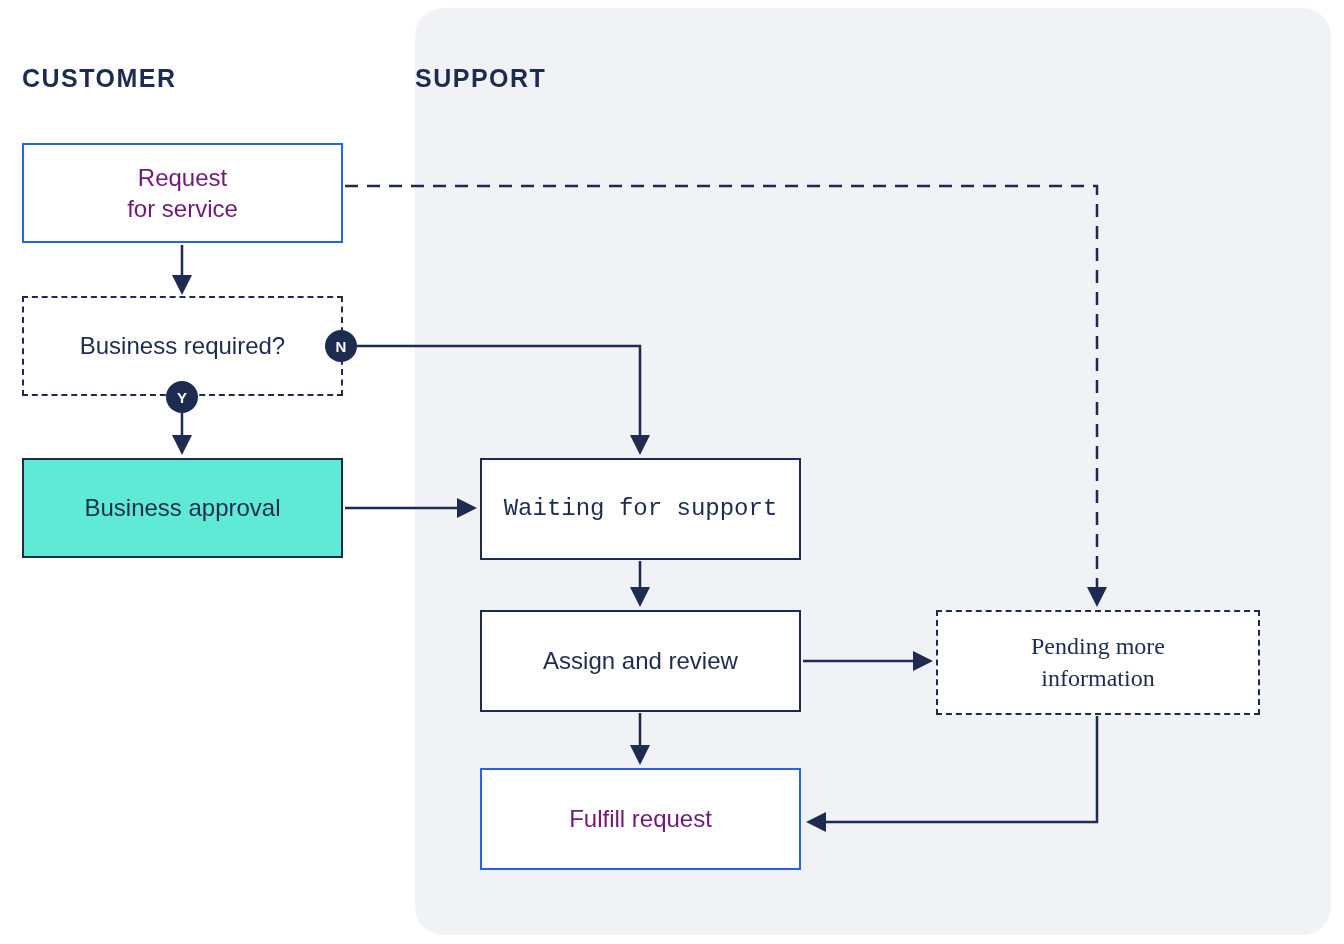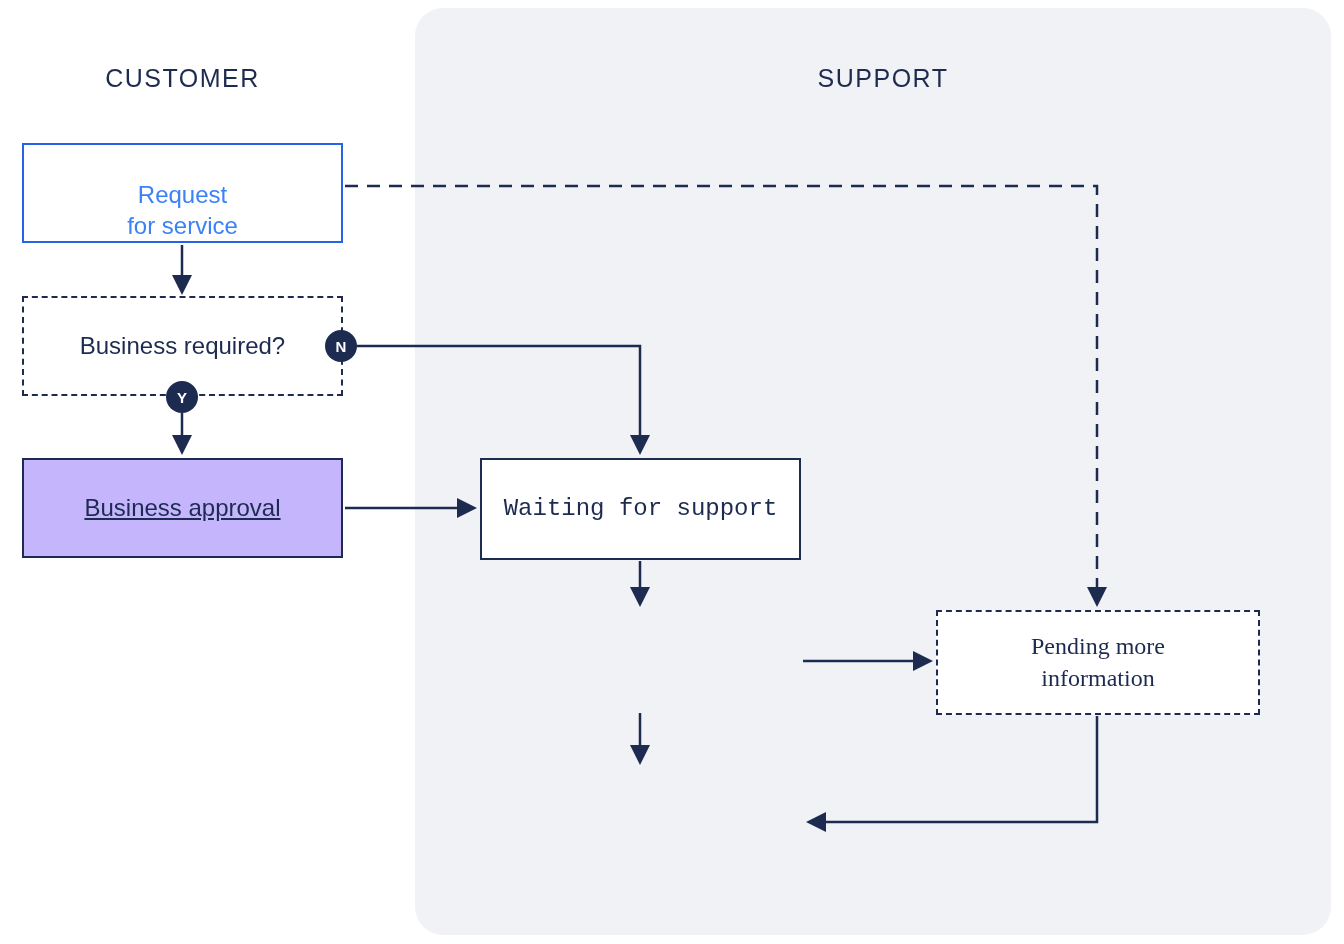--- a/index.html
+++ b/index.html
@@ -19,28 +19,27 @@
     left: 415px;
     top: 8px;
     width: 916px;
     height: 927px;
     background: #f1f2f5;
     border-radius: 28px;
   }
 
   .lane-header {
     position: absolute;
-    text-align: center;
     font-size: 25px;
-    font-weight: 400;
+    font-weight: 700;
     letter-spacing: 1.5px;
     color: #1d2b50;
   }
   .lane-header.customer { left: 22px;  top: 64px; width: 321px; }
-  .lane-header.support  { left: 415px; top: 64px; width: 916px; padding-left: 20px; }
+  .lane-header.support  { left: 415px; top: 64px; width: 916px; }
 
   .connectors {
     position: absolute;
     top: 0; left: 0;
     width: 1344px;
     height: 944px;
     pointer-events: none;
   }
 
   .node {
@@ -51,23 +50,23 @@
     text-align: center;
     background: #ffffff;
     border: 2.5px solid #1d2b50;
     color: #1d2b50;
     font-size: 24px;
     font-weight: 500;
     line-height: 1.3;
   }
   .node .node-label { white-space: pre-line; }
 
-  .node.blue   { border-color: #2563eb; color: #3b82f6; align-items: flex-end; }
+  .node.blue   { border-color: #2563eb; color: #701a75; }
   .node.dashed { border-style: dashed; }
-  .node.gray   { background: #c4b5fd; text-decoration: underline; }
+  .node.gray   { background: #5eead4; }
 
   #node-request  { left: 22px;  top: 143px; width: 321px; height: 100px; }
   #node-approval { left: 22px;  top: 296px; width: 321px; height: 100px; }
   #node-business { left: 22px;  top: 458px; width: 321px; height: 100px; }
   #node-waiting  { left: 480px; top: 458px; width: 321px; height: 102px; font-family: Liberation Mono, monospace; }
   #node-assign   { left: 480px; top: 610px; width: 321px; height: 102px; }
   #node-fulfill  { left: 480px; top: 768px; width: 321px; height: 102px; }
   #node-pending  { left: 936px; top: 610px; width: 324px; height: 105px; font-family: Liberation Serif, serif; }
 
   .badge {
@@ -134,21 +133,27 @@
   </div>
 
   <div class="node gray" id="node-business">
     <span class="node-label">Business approval</span>
   </div>
 
   <div class="node" id="node-waiting">
     <span class="node-label">Waiting for support</span>
   </div>
 
+  <div class="node" id="node-assign">
+    <span class="node-label">Assign and review</span>
+  </div>
 
+  <div class="node blue" id="node-fulfill">
+    <span class="node-label">Fulfill request</span>
+  </div>
 
   <div class="node dashed" id="node-pending">
     <span class="node-label">Pending more
 information</span>
   </div>
 
   <div class="badge" id="badge-no">
     <span>N</span>
   </div>
 

